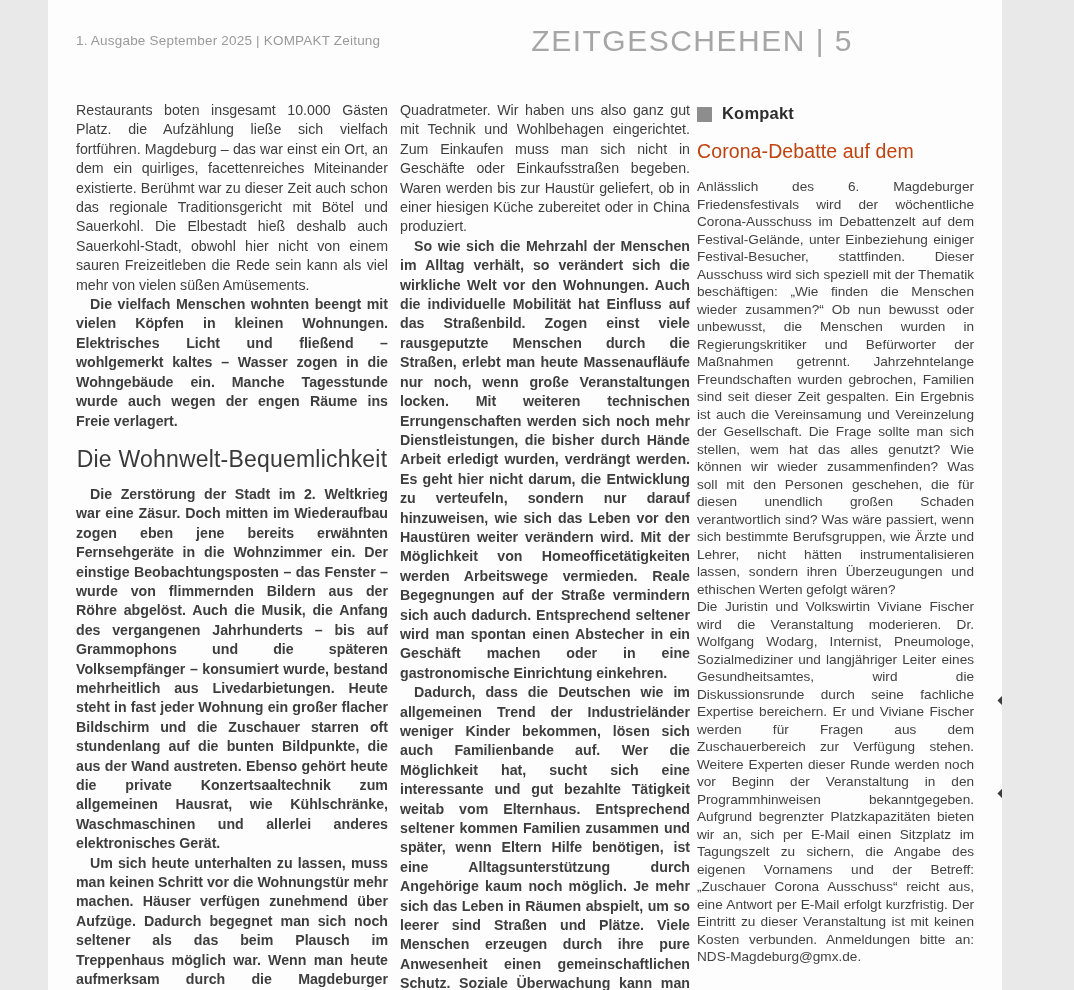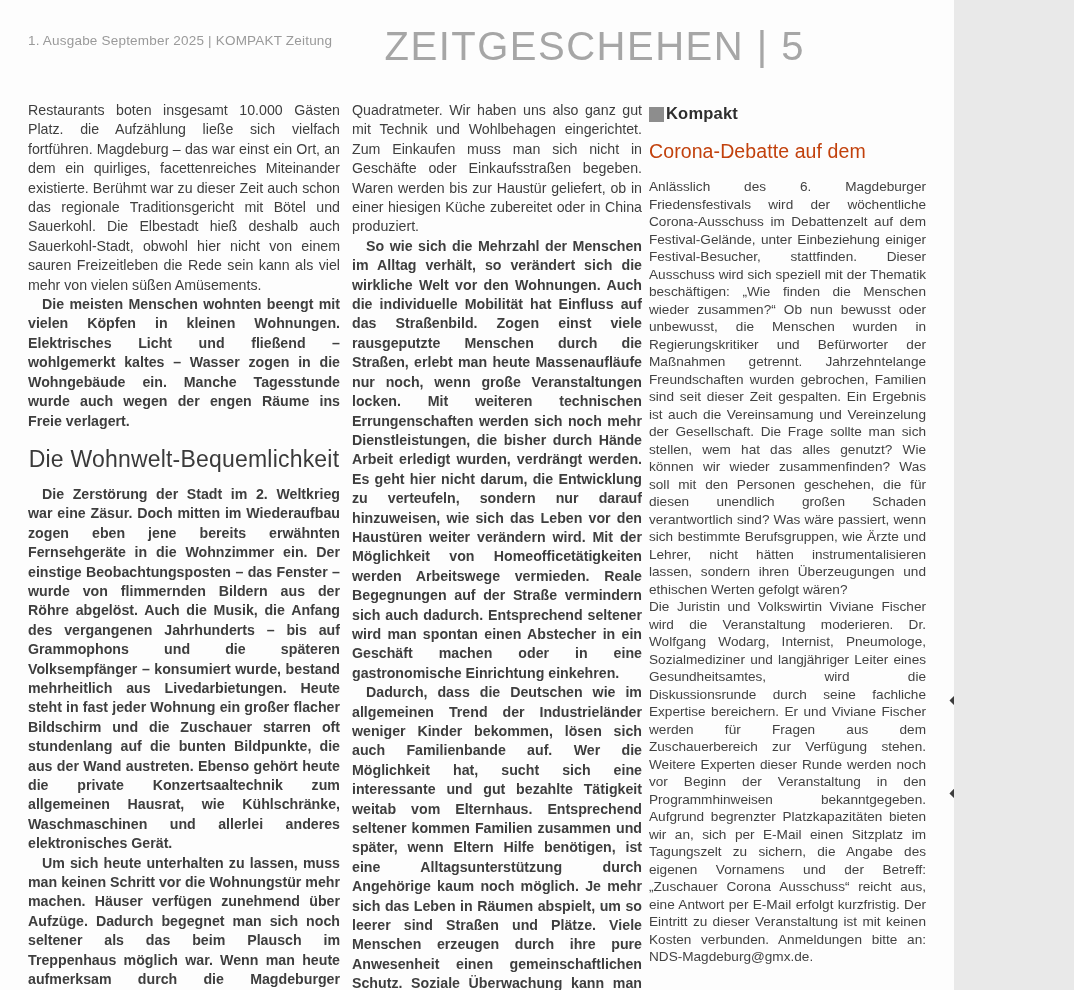--- a/index.html
+++ b/index.html
@@ -3,45 +3,46 @@
 <meta charset="utf-8">
 <style>
   html,body{margin:0;padding:0;background:#e9e9e9;}
   .page{
     position:relative;
     width:954px;height:990px;
     background:#fdfdfd;
     overflow:hidden;
     font-family:"Liberation Sans","DejaVu Sans",sans-serif;
     color:#3e3e3e;
+    margin-left:48px;
   }
   .hdr-left{
     position:absolute;left:28px;top:33px;
     font-size:13.5px;color:#9a9a9a;letter-spacing:.2px;
   }
   .hdr-right{
     position:absolute;top:24px;right:149px;
-    font-size:40px;color:#a6a6a6;font-weight:300;
+    font-size:30px;color:#a6a6a6;font-weight:300;
     letter-spacing:1.5px;white-space:nowrap;
   }
   .col{position:absolute;text-align:justify;}
   .col p{margin:0;hyphens:auto;-webkit-hyphens:auto;}
   .col1{left:28px;top:101px;width:312px;font-size:14.2px;line-height:19.4px;}
   .col2{left:352px;top:101px;width:290px;font-size:14.2px;line-height:19.4px;}
   .col3{left:649px;top:104px;width:277px;font-size:13.6px;line-height:17.5px;color:#424242;}
   .ind{text-indent:14px;font-weight:bold;}
   .cont{text-align-last:justify;}
   h2.art-head{
     margin:15px 0 12px 0;
     font-size:23px;line-height:27px;
     font-weight:400;color:#3a3a3a;
     text-align:center;letter-spacing:.2px;
   }
   .kompakt-row{
-    display:flex;align-items:center;gap:2px;
+    display:flex;align-items:center;gap:10px;
     text-align:left;height:20px;
   }
   .kompakt-square{
     width:15px;height:15px;background:#8d8d8d;flex:0 0 auto;
   }
   .kompakt-label{
     font-size:16.5px;font-weight:700;color:#2e2e2e;letter-spacing:.2px;
   }
   h3.col3-head{
     margin:14px 0 0 0;
@@ -61,21 +62,21 @@
 </head>
 <body>
 
 <div class="page">
 
   <div class="hdr-left">1. Ausgabe September 2025 | KOMPAKT Zeitung</div>
   <div class="hdr-right">ZEITGESCHEHEN | 5</div>
 
   <div class="col col1">
     <p>Restaurants boten insgesamt 10.000 Gästen Platz. die Aufzählung ließe sich vielfach fortführen. Magdeburg – das war einst ein Ort, an dem ein quirliges, facettenreiches Miteinander existierte. Berühmt war zu dieser Zeit auch schon das regionale Traditionsgericht mit Bötel und Sauerkohl. Die Elbestadt hieß deshalb auch Sauerkohl-Stadt, obwohl hier nicht von einem sauren Freizeitleben die Rede sein kann als viel mehr von vielen süßen Amüsements.</p>
-    <p class="ind">Die meisten Menschen wohnten beengt mit vielen Köpfen in kleinen Wohnungen. Elektrisches Licht und fließend – wohlgemerkt kaltes – Wasser zogen in die Wohngebäude ein. Manche Tagesstunde wurde auch wegen der engen Räume ins Freie verlagert.</p>
+    <p class="ind">Die vielfach Menschen wohnten beengt mit vielen Köpfen in kleinen Wohnungen. Elektrisches Licht und fließend – wohlgemerkt kaltes – Wasser zogen in die Wohngebäude ein. Manche Tagesstunde wurde auch wegen der engen Räume ins Freie verlagert.</p>
     <h2 class="art-head">Die Wohnwelt-Bequemlichkeit</h2>
     <p class="ind">Die Zerstörung der Stadt im 2. Weltkrieg war eine Zäsur. Doch mitten im Wiederaufbau zogen eben jene bereits erwähnten Fernsehgeräte in die Wohnzimmer ein. Der einstige Beobachtungsposten – das Fenster – wurde von flimmernden Bildern aus der Röhre abgelöst. Auch die Musik, die Anfang des vergangenen Jahrhunderts – bis auf Grammophons und die späteren Volksempfänger – konsumiert wurde, bestand mehrheitlich aus Livedarbietungen. Heute steht in fast jeder Wohnung ein großer flacher Bildschirm und die Zuschauer starren oft stundenlang auf die bunten Bildpunkte, die aus der Wand austreten. Ebenso gehört heute die private Konzertsaaltechnik zum allgemeinen Hausrat, wie Kühlschränke, Waschmaschinen und allerlei anderes elektronisches Gerät.</p>
     <p class="ind">Um sich heute unterhalten zu lassen, muss man keinen Schritt vor die Wohnungstür mehr machen. Häuser verfügen zunehmend über Aufzüge. Dadurch begegnet man sich noch seltener als das beim Plausch im Treppenhaus möglich war. Wenn man heute aufmerksam durch die Magdeburger Innenstadt läuft, radeln zahlreiche Lieferanten an einem vorbei und transportieren Pizzen &amp; Co.</p>
     <p class="ind cont">Das Laben hat sich vielfach von draußen nach drinnen gekehrt. Die Wohnräume sind in punkto Quadratmeterzahl gewachsen. Lebte der durchschnittliche Deutsche 1990 noch auf 39 Quadratmetern pro Kopf, sind es heute statistisch fast 50</p>
   </div>
 
   <div class="col col2">
     <p>Quadratmeter. Wir haben uns also ganz gut mit Technik und Wohlbehagen eingerichtet. Zum Einkaufen muss man sich nicht in Geschäfte oder Einkaufsstraßen begeben. Waren werden bis zur Haustür geliefert, ob in einer hiesigen Küche zubereitet oder in China produziert.</p>
     <p class="ind">So wie sich die Mehrzahl der Menschen im Alltag verhält, so verändert sich die wirkliche Welt vor den Wohnungen. Auch die individuelle Mobilität hat Einfluss auf das Straßenbild. Zogen einst viele rausgeputzte Menschen durch die Straßen, erlebt man heute Massenaufläufe nur noch, wenn große Veranstaltungen locken. Mit weiteren technischen Errungenschaften werden sich noch mehr Dienstleistungen, die bisher durch Hände Arbeit erledigt wurden, verdrängt werden. Es geht hier nicht darum, die Entwicklung zu verteufeln, sondern nur darauf hinzuweisen, wie sich das Leben vor den Haustüren weiter verändern wird. Mit der Möglichkeit von Homeofficetätigkeiten werden Arbeitswege vermieden. Reale Begegnungen auf der Straße vermindern sich auch dadurch. Entsprechend seltener wird man spontan einen Abstecher in ein Geschäft machen oder in eine gastronomische Einrichtung einkehren.</p>
     <p class="ind">Dadurch, dass die Deutschen wie im allgemeinen Trend der Industrieländer weniger Kinder bekommen, lösen sich auch Familienbande auf. Wer die Möglichkeit hat, sucht sich eine interessante und gut bezahlte Tätigkeit weitab vom Elternhaus. Entsprechend seltener kommen Familien zusammen und später, wenn Eltern Hilfe benötigen, ist eine Alltagsunterstützung durch Angehörige kaum noch möglich. Je mehr sich das Leben in Räumen abspielt, um so leerer sind Straßen und Plätze. Viele Menschen erzeugen durch ihre pure Anwesenheit einen gemeinschaftlichen Schutz. Soziale Überwachung kann man dazu sagen. Bleiben Straßen und Plätze leer, sinkt die Chance des Entdeckungsrisikos für Menschen mit krimineller Energie. Die Polizei kann nicht ersetzen, was einst zahlreiche Menschen durch ihr Alltagsleben im öffentlichen Raum an Beobachtungspotenzial erbrachten. Daran ändern auch keine Rufe nach mehr Polizei etwas. Auch die kulturelle Distanz zwischen Zugewanderten und hiesig Geborenen wird jedenfalls nicht in einer absehbaren Zeit zu einem lebendigeren Leben in der Wirklichkeit führen. Wir richten uns mehrheitlich im Drinnen ein und das wird Folgen fürs Draußen haben.</p>

